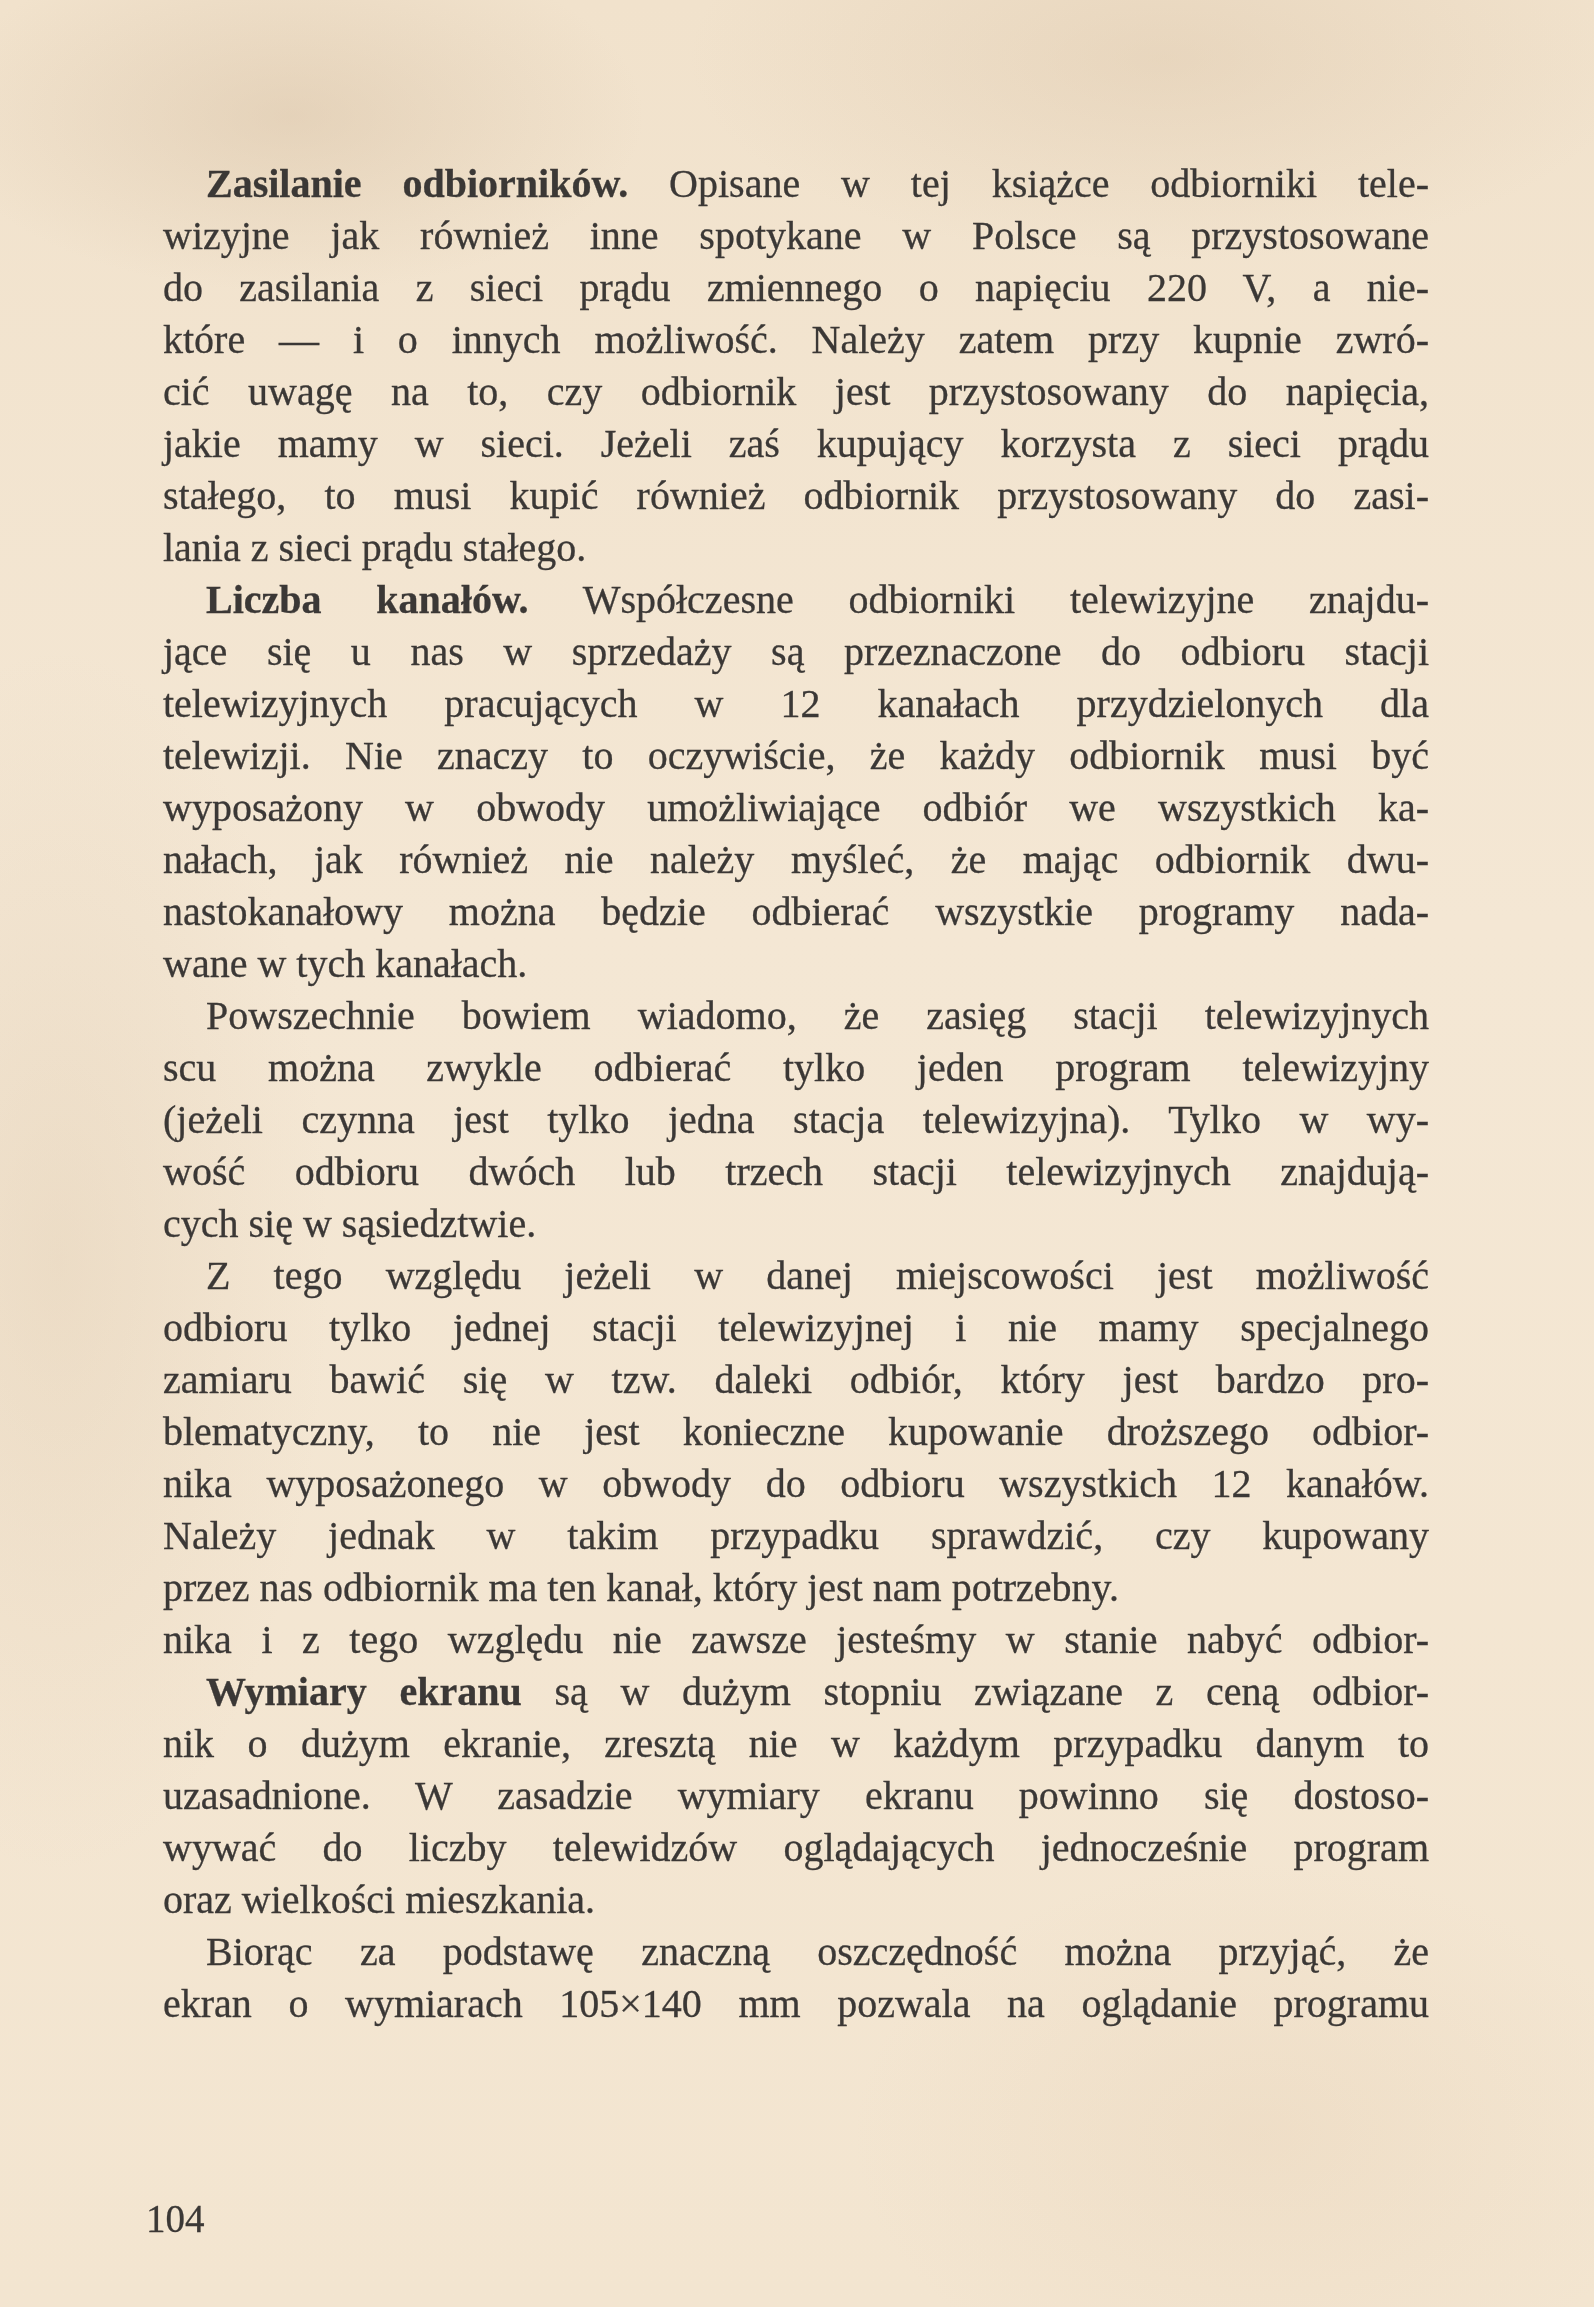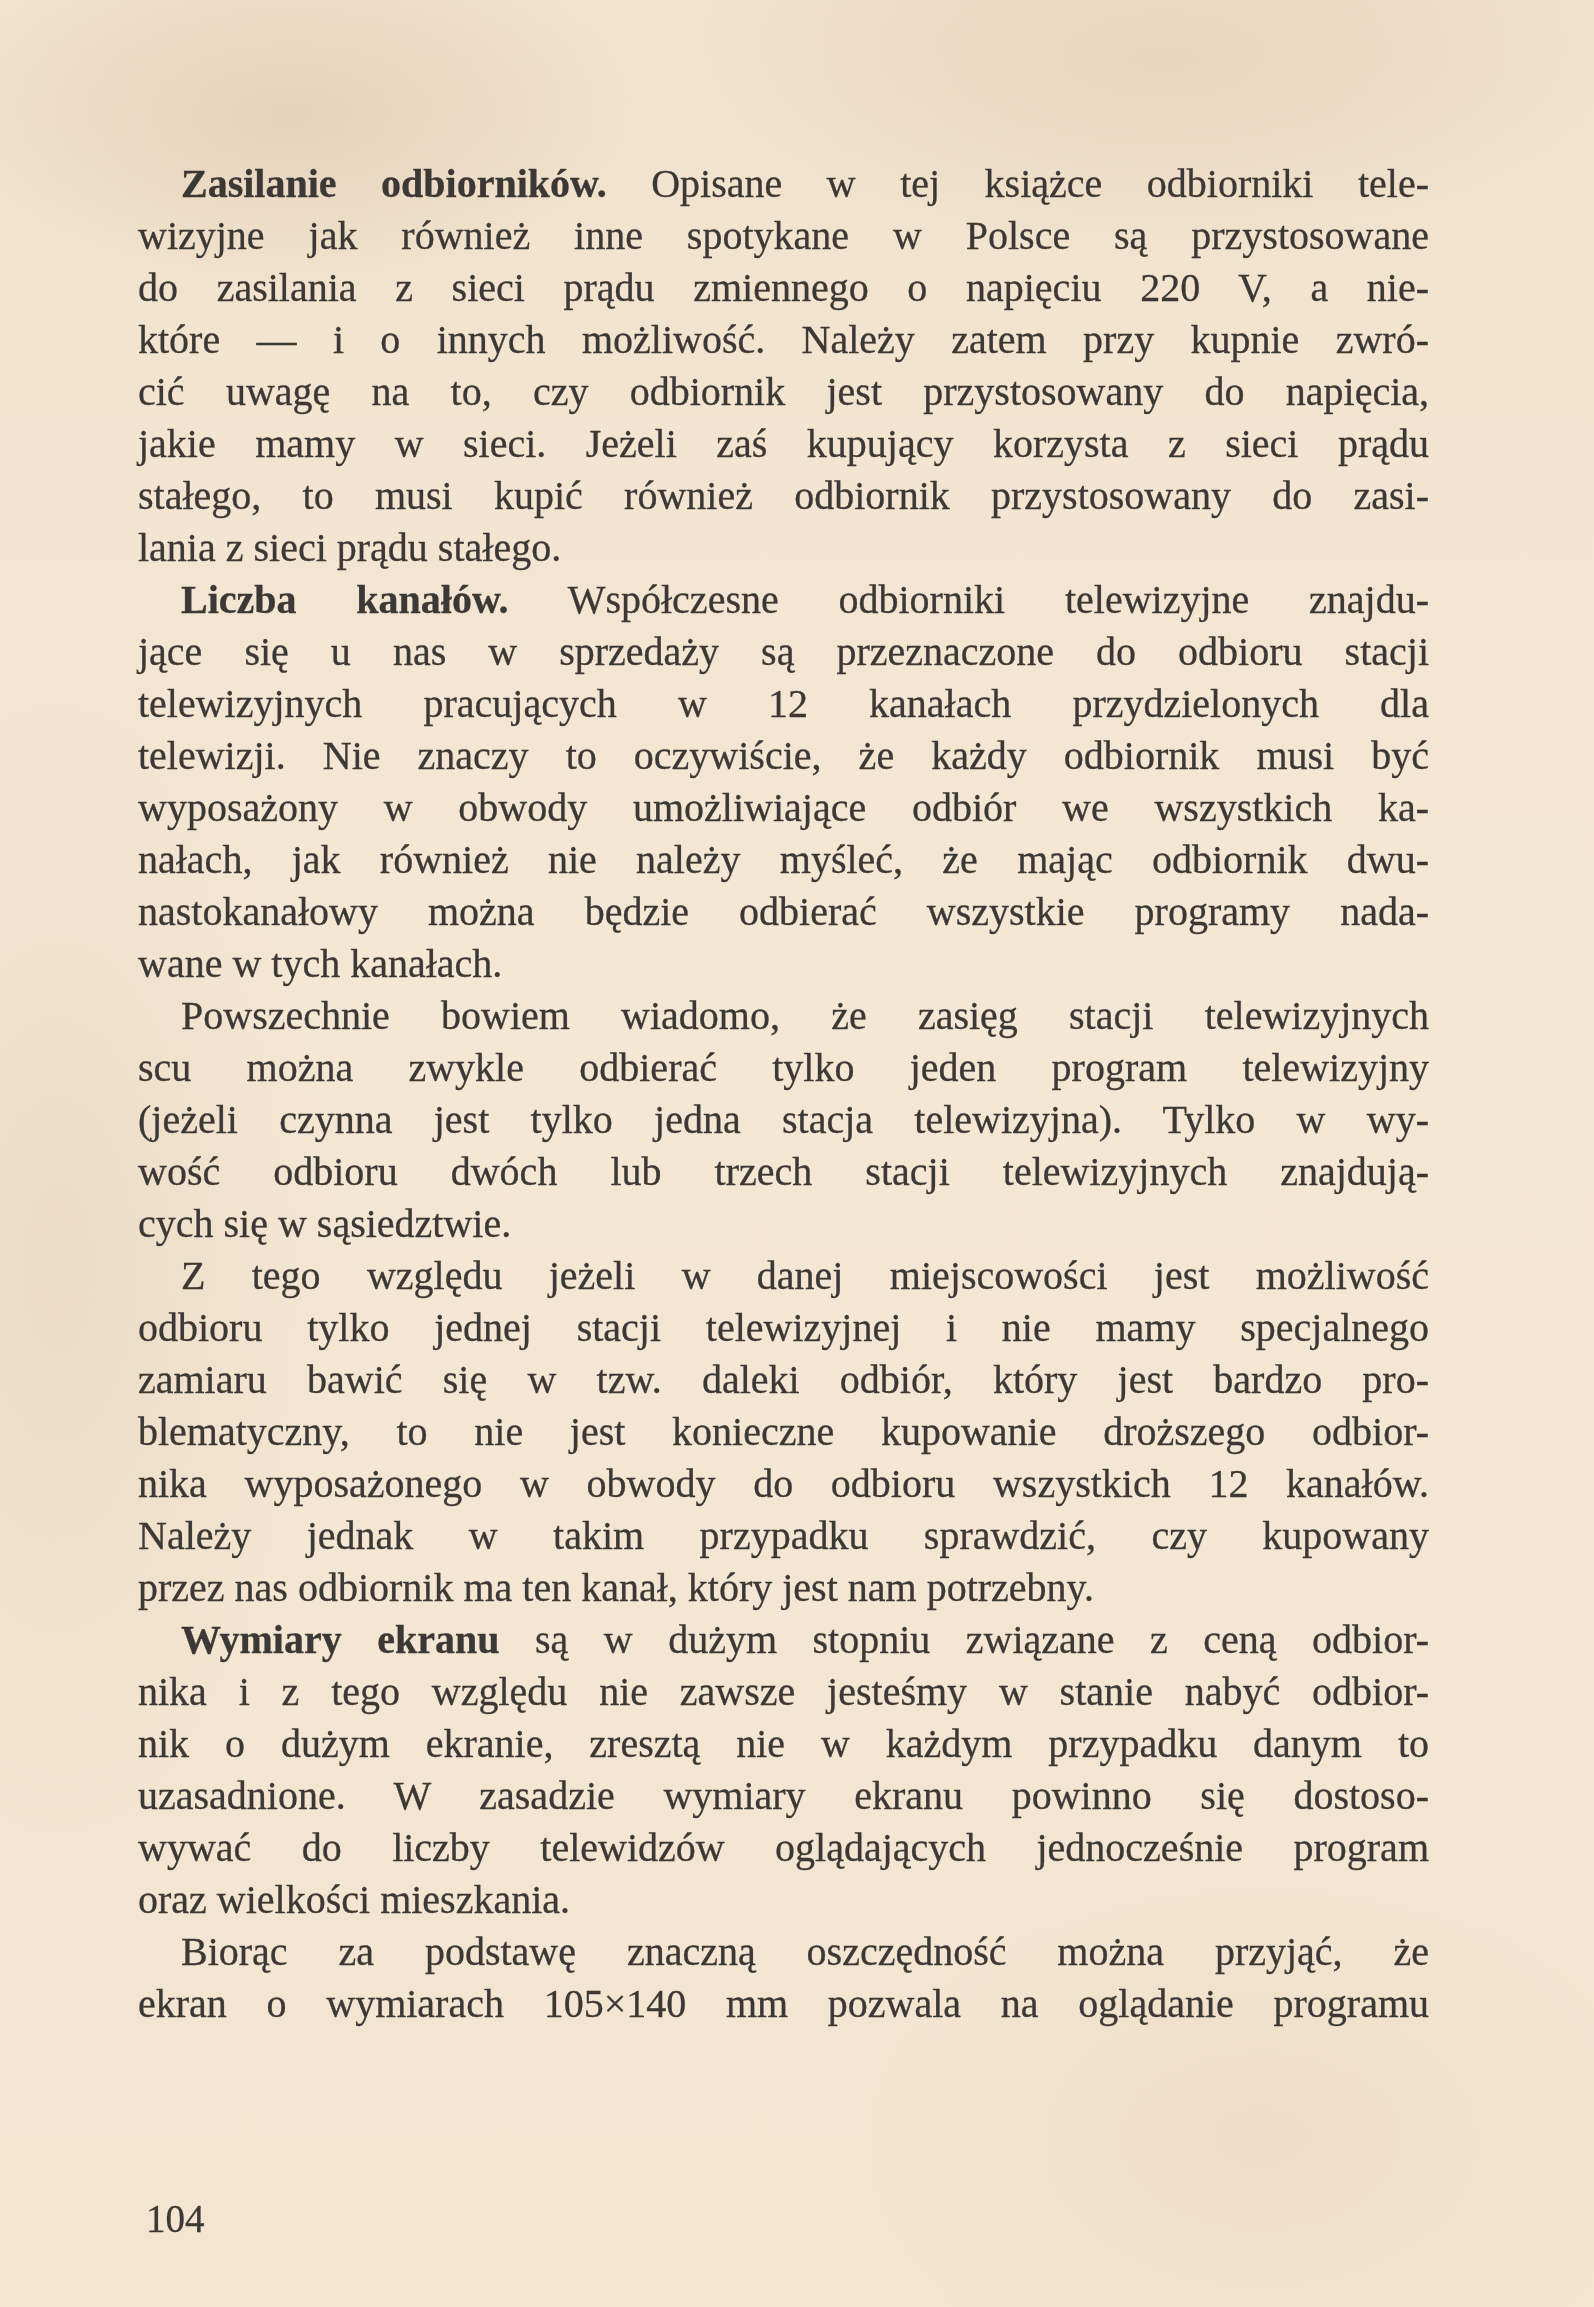--- a/index.html
+++ b/index.html
@@ -26,20 +26,21 @@
     width: 1291px;
     font-size: 40px;
     line-height: 52px;
   }
   .line {
     display: block;
     white-space: nowrap;
     height: 52px;
     text-align: justify;
     text-align-last: justify;
+    margin-left: 25px;
     -webkit-text-stroke: 0.3px #3b3836;
   }
   .line.last { text-align-last: left; }
   .line.indent { padding-left: 43px; }
   .lead { font-weight: bold; }
   .page-number {
     position: absolute;
     left: 146px;
     top: 2195px;
     font-size: 39px;
@@ -88,22 +89,22 @@
     <span class="line indent">Z tego względu jeżeli w danej miejscowości jest możliwość</span>
     <span class="line">odbioru tylko jednej stacji telewizyjnej i nie mamy specjalnego</span>
     <span class="line">zamiaru bawić się w tzw. daleki odbiór, który jest bardzo pro-</span>
     <span class="line">blematyczny, to nie jest konieczne kupowanie droższego odbior-</span>
     <span class="line">nika wyposażonego w obwody do odbioru wszystkich 12 kanałów.</span>
     <span class="line">Należy jednak w takim przypadku sprawdzić, czy kupowany</span>
     <span class="line last">przez nas odbiornik ma ten kanał, który jest nam potrzebny.</span>
   </div>
 
   <div>
+    <span class="line">nika i z tego względu nie zawsze jesteśmy w stanie nabyć odbior-</span>
     <span class="line indent"><span class="lead">Wymiary ekranu</span><span> są w dużym stopniu związane z ceną odbior-</span></span>
-    <span class="line">nika i z tego względu nie zawsze jesteśmy w stanie nabyć odbior-</span>
     <span class="line">nik o dużym ekranie, zresztą nie w każdym przypadku danym to</span>
     <span class="line">uzasadnione. W zasadzie wymiary ekranu powinno się dostoso-</span>
     <span class="line">wywać do liczby telewidzów oglądających jednocześnie program</span>
     <span class="line last">oraz wielkości mieszkania.</span>
   </div>
 
   <div>
     <span class="line indent">Biorąc za podstawę znaczną oszczędność można przyjąć, że</span>
     <span class="line">ekran o wymiarach 105×140 mm pozwala na oglądanie programu</span>
   </div>

